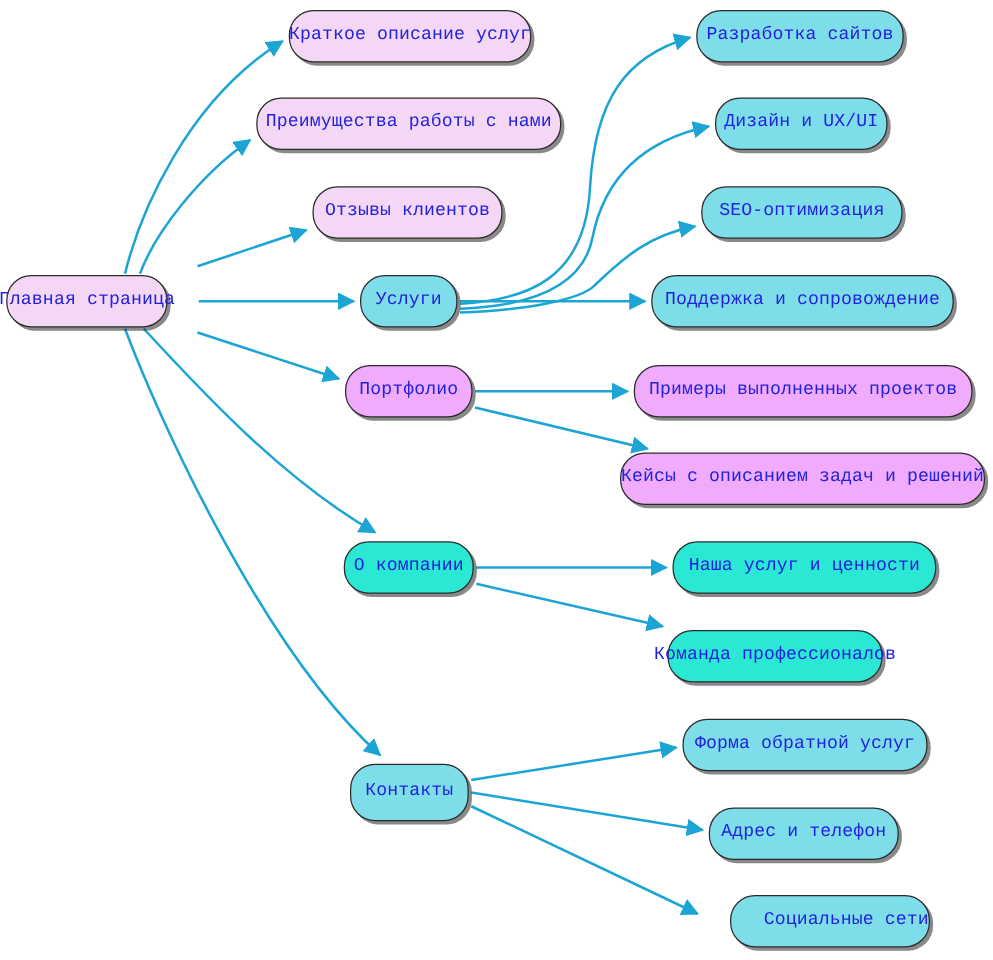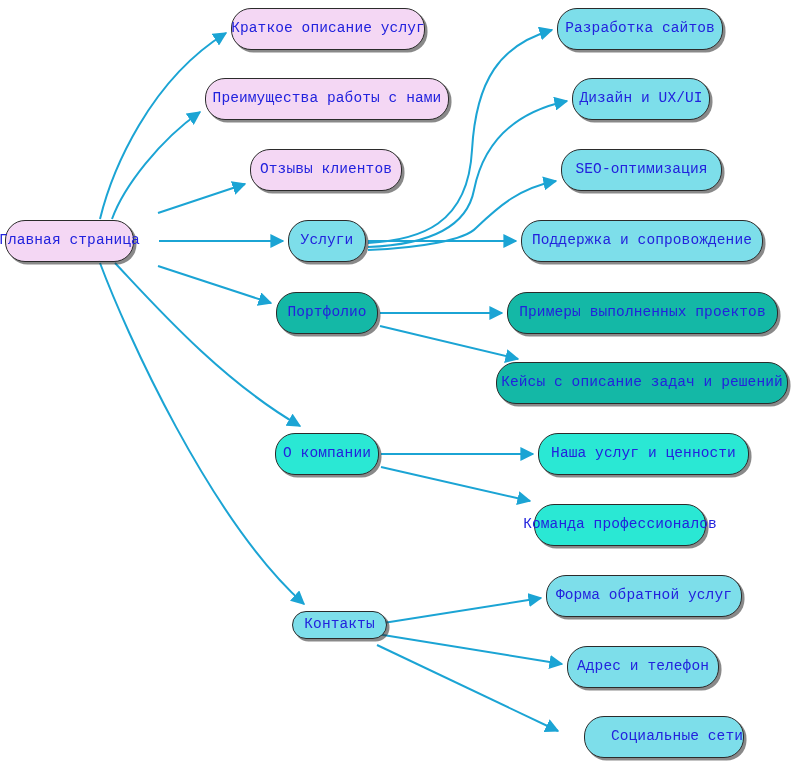--- a/index.html
+++ b/index.html
@@ -43,21 +43,21 @@
     letter-spacing: 0.1px;
     white-space: nowrap;
     box-shadow: 2.5px 2.5px 0px rgba(40,40,40,0.55);
     z-index: 3;
     cursor: pointer;
     font-family: Liberation Mono, monospace;
   }
   .node.root      { background: #f4d7f4; }
   .node.pink      { background: #f4d7f4; }
   .node.cyan      { background: #7ddeea; }
-  .node.cyan-deep { background: #14b8a6; }
+  .node.cyan-deep { background: #f0abfc; }
   .node.green     { background: #2ae8d4; }
 </style>
 </head>
 <body>
 
 <div id="diagram">
 
   <svg id="edge-layer" viewBox="0 0 794 768" width="794" height="768">
     <defs>
       <marker id="arrow" viewBox="0 0 10 10" refX="9" refY="5" markerWidth="7" markerHeight="7" orient="auto-start-reverse">
@@ -117,40 +117,40 @@
       </div>
       <div class="node cyan" style="left: 288px; top: 220px; width: 78px; height: 42px;">
         <span>Услуги</span>
       </div>
       <div class="node cyan-deep" style="left: 276px; top: 292px; width: 102px; height: 42px;">
         <span>Портфолио</span>
       </div>
       <div class="node green" style="left: 275px; top: 433px; width: 104px; height: 42px;">
         <span>О компании</span>
       </div>
-      <div class="node cyan" style="left: 280px; top: 611px; width: 95px; height: 28px; margin-left: 12px;">
+      <div class="node cyan" style="left: 280px; top: 611px; width: 95px; height: 46px;">
         <span>Контакты</span>
       </div>
       <div class="node cyan" style="left: 557px; top: 8px; width: 166px; height: 42px;">
         <span>Разработка сайтов</span>
       </div>
       <div class="node cyan" style="left: 572px; top: 78px; width: 138px; height: 42px;">
         <span>Дизайн и UX/UI</span>
       </div>
       <div class="node cyan" style="left: 561px; top: 149px; width: 161px; height: 42px;">
         <span>SEO-оптимизация</span>
       </div>
       <div class="node cyan" style="left: 521px; top: 220px; width: 242px; height: 42px;">
         <span>Поддержка и сопровождение</span>
       </div>
       <div class="node cyan-deep" style="left: 507px; top: 292px; width: 271px; height: 42px;">
         <span>Примеры выполненных проектов</span>
       </div>
       <div class="node cyan-deep" style="left: 496px; top: 362px; width: 292px; height: 42px;">
-        <span>Кейсы с описание задач и решений</span>
+        <span>Кейсы с описанием задач и решений</span>
       </div>
       <div class="node green" style="left: 538px; top: 433px; width: 211px; height: 42px;">
         <span>Наша услуг и ценности</span>
       </div>
       <div class="node green" style="left: 534px; top: 504px; width: 172px; height: 42px;">
         <span>Команда профессионалов</span>
       </div>
       <div class="node cyan" style="left: 546px; top: 575px; width: 196px; height: 42px;">
         <span>Форма обратной услуг</span>
       </div>

